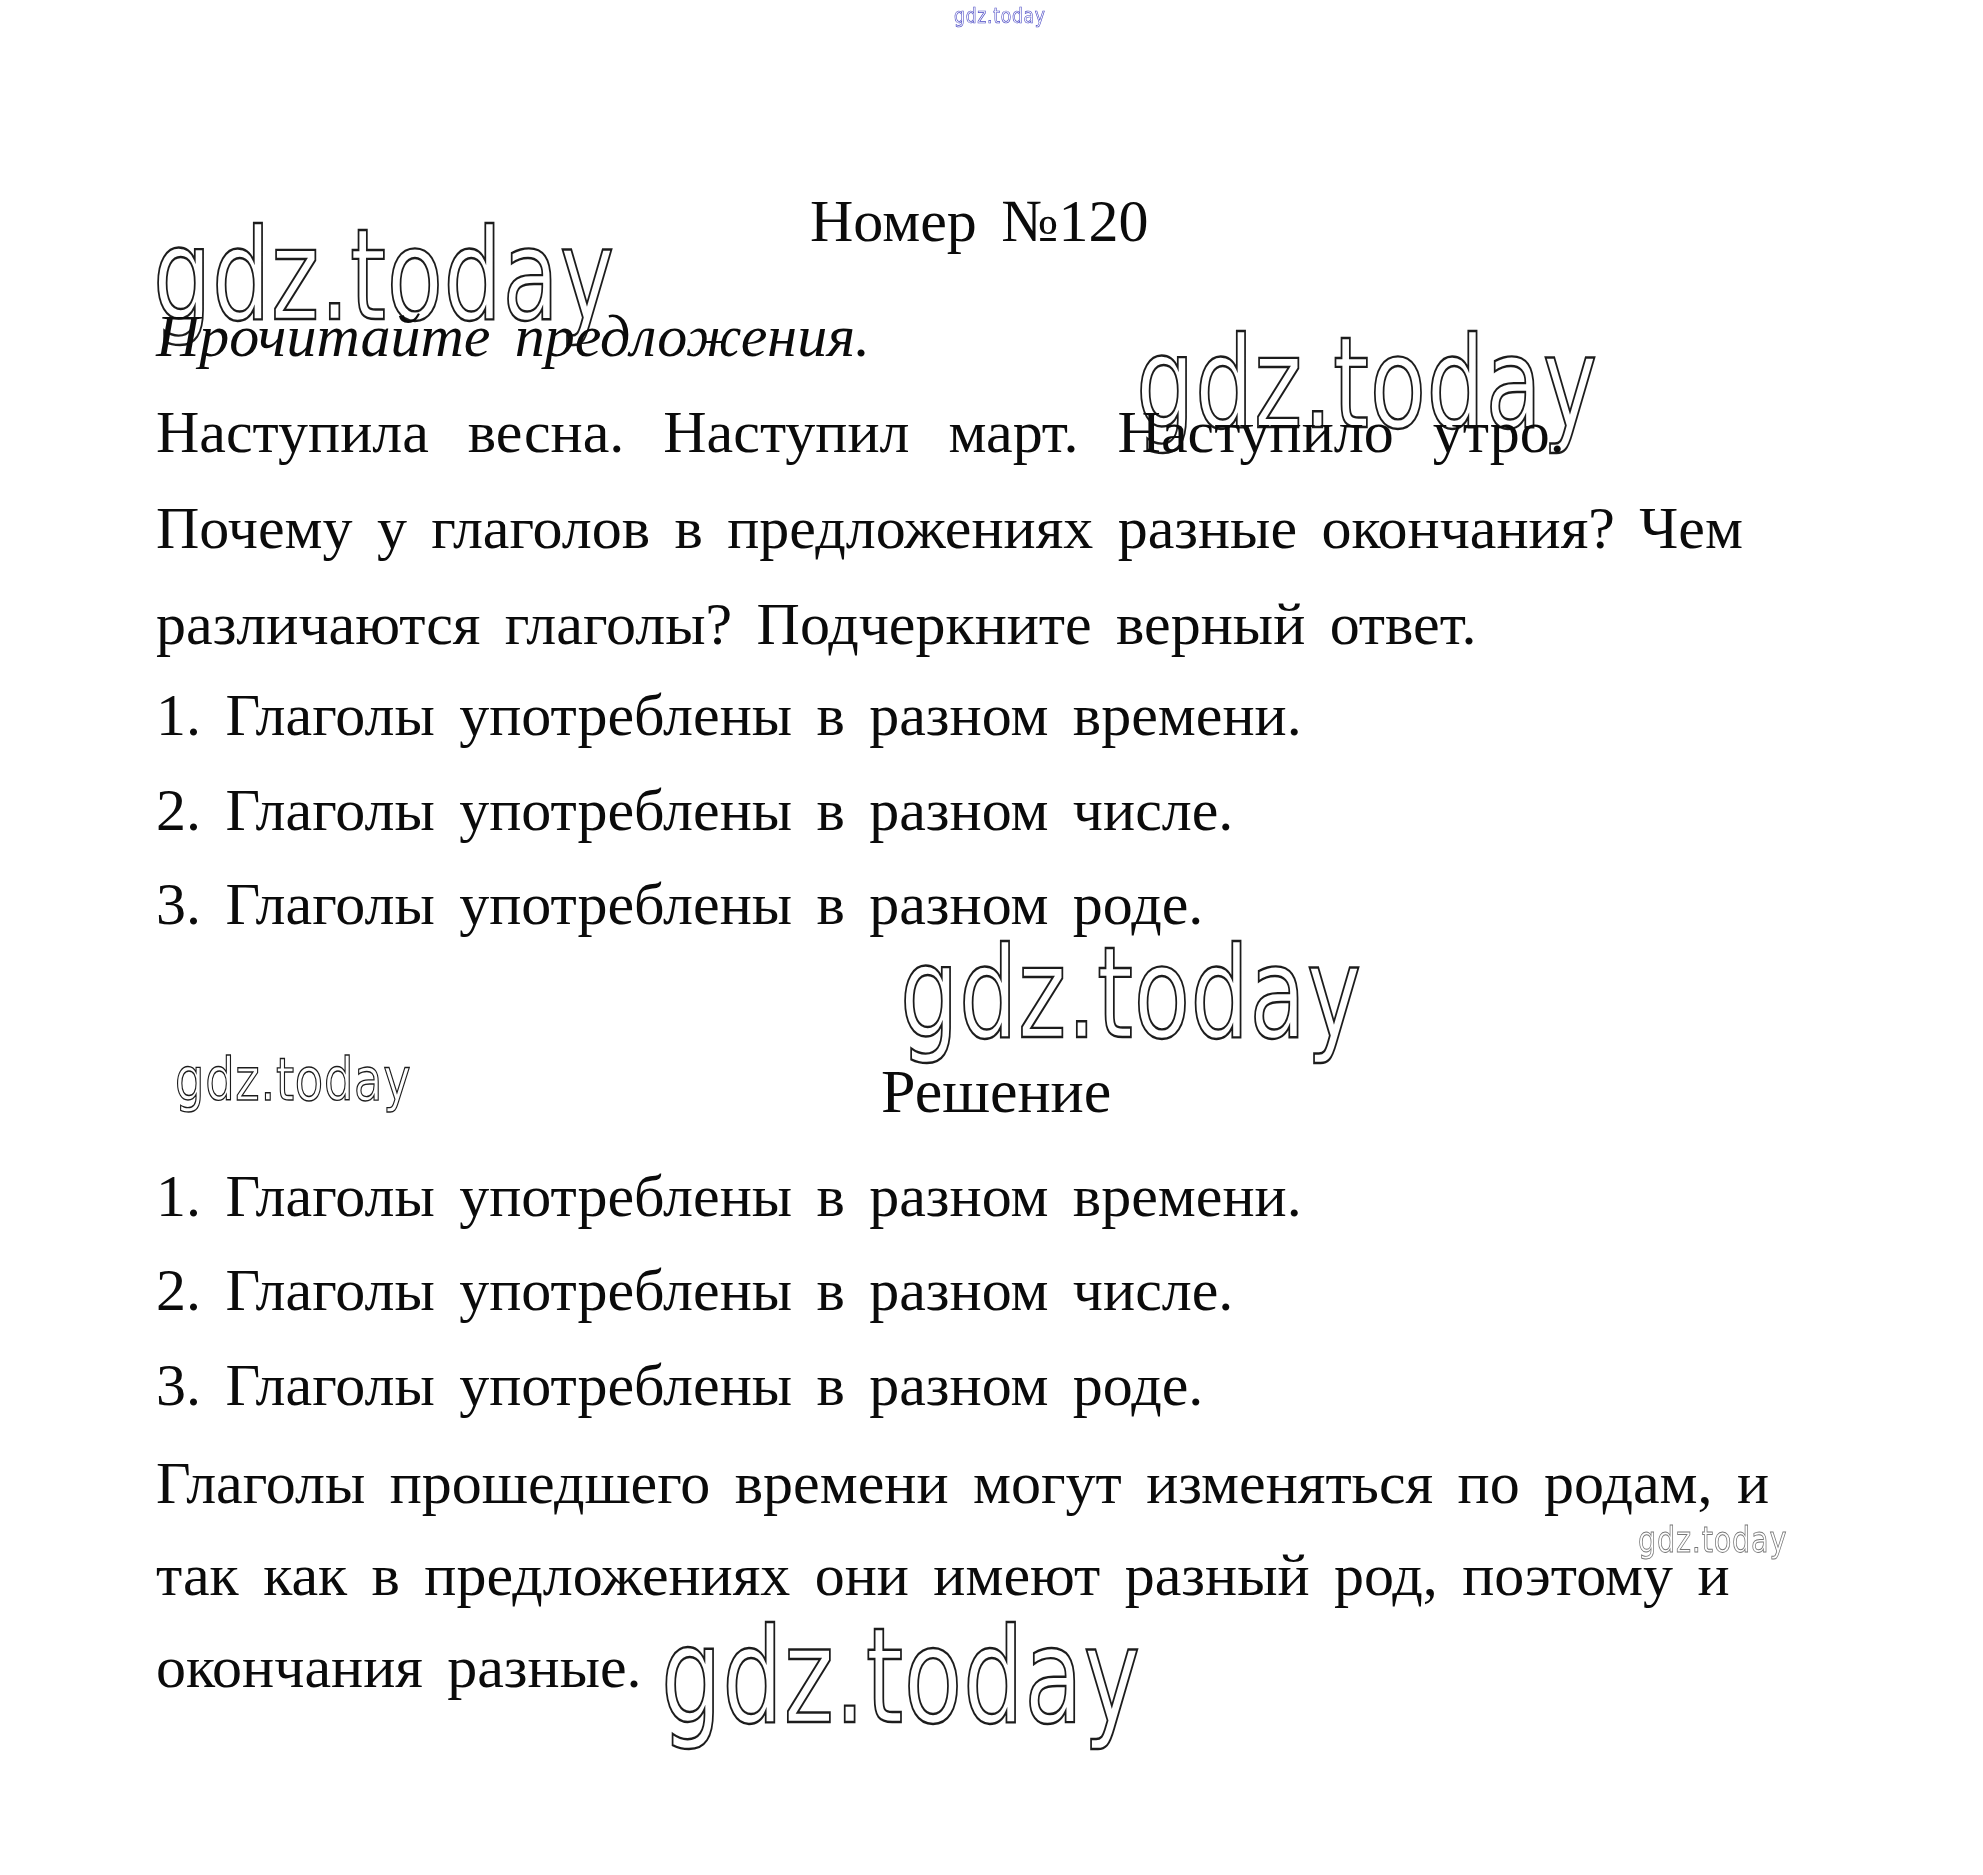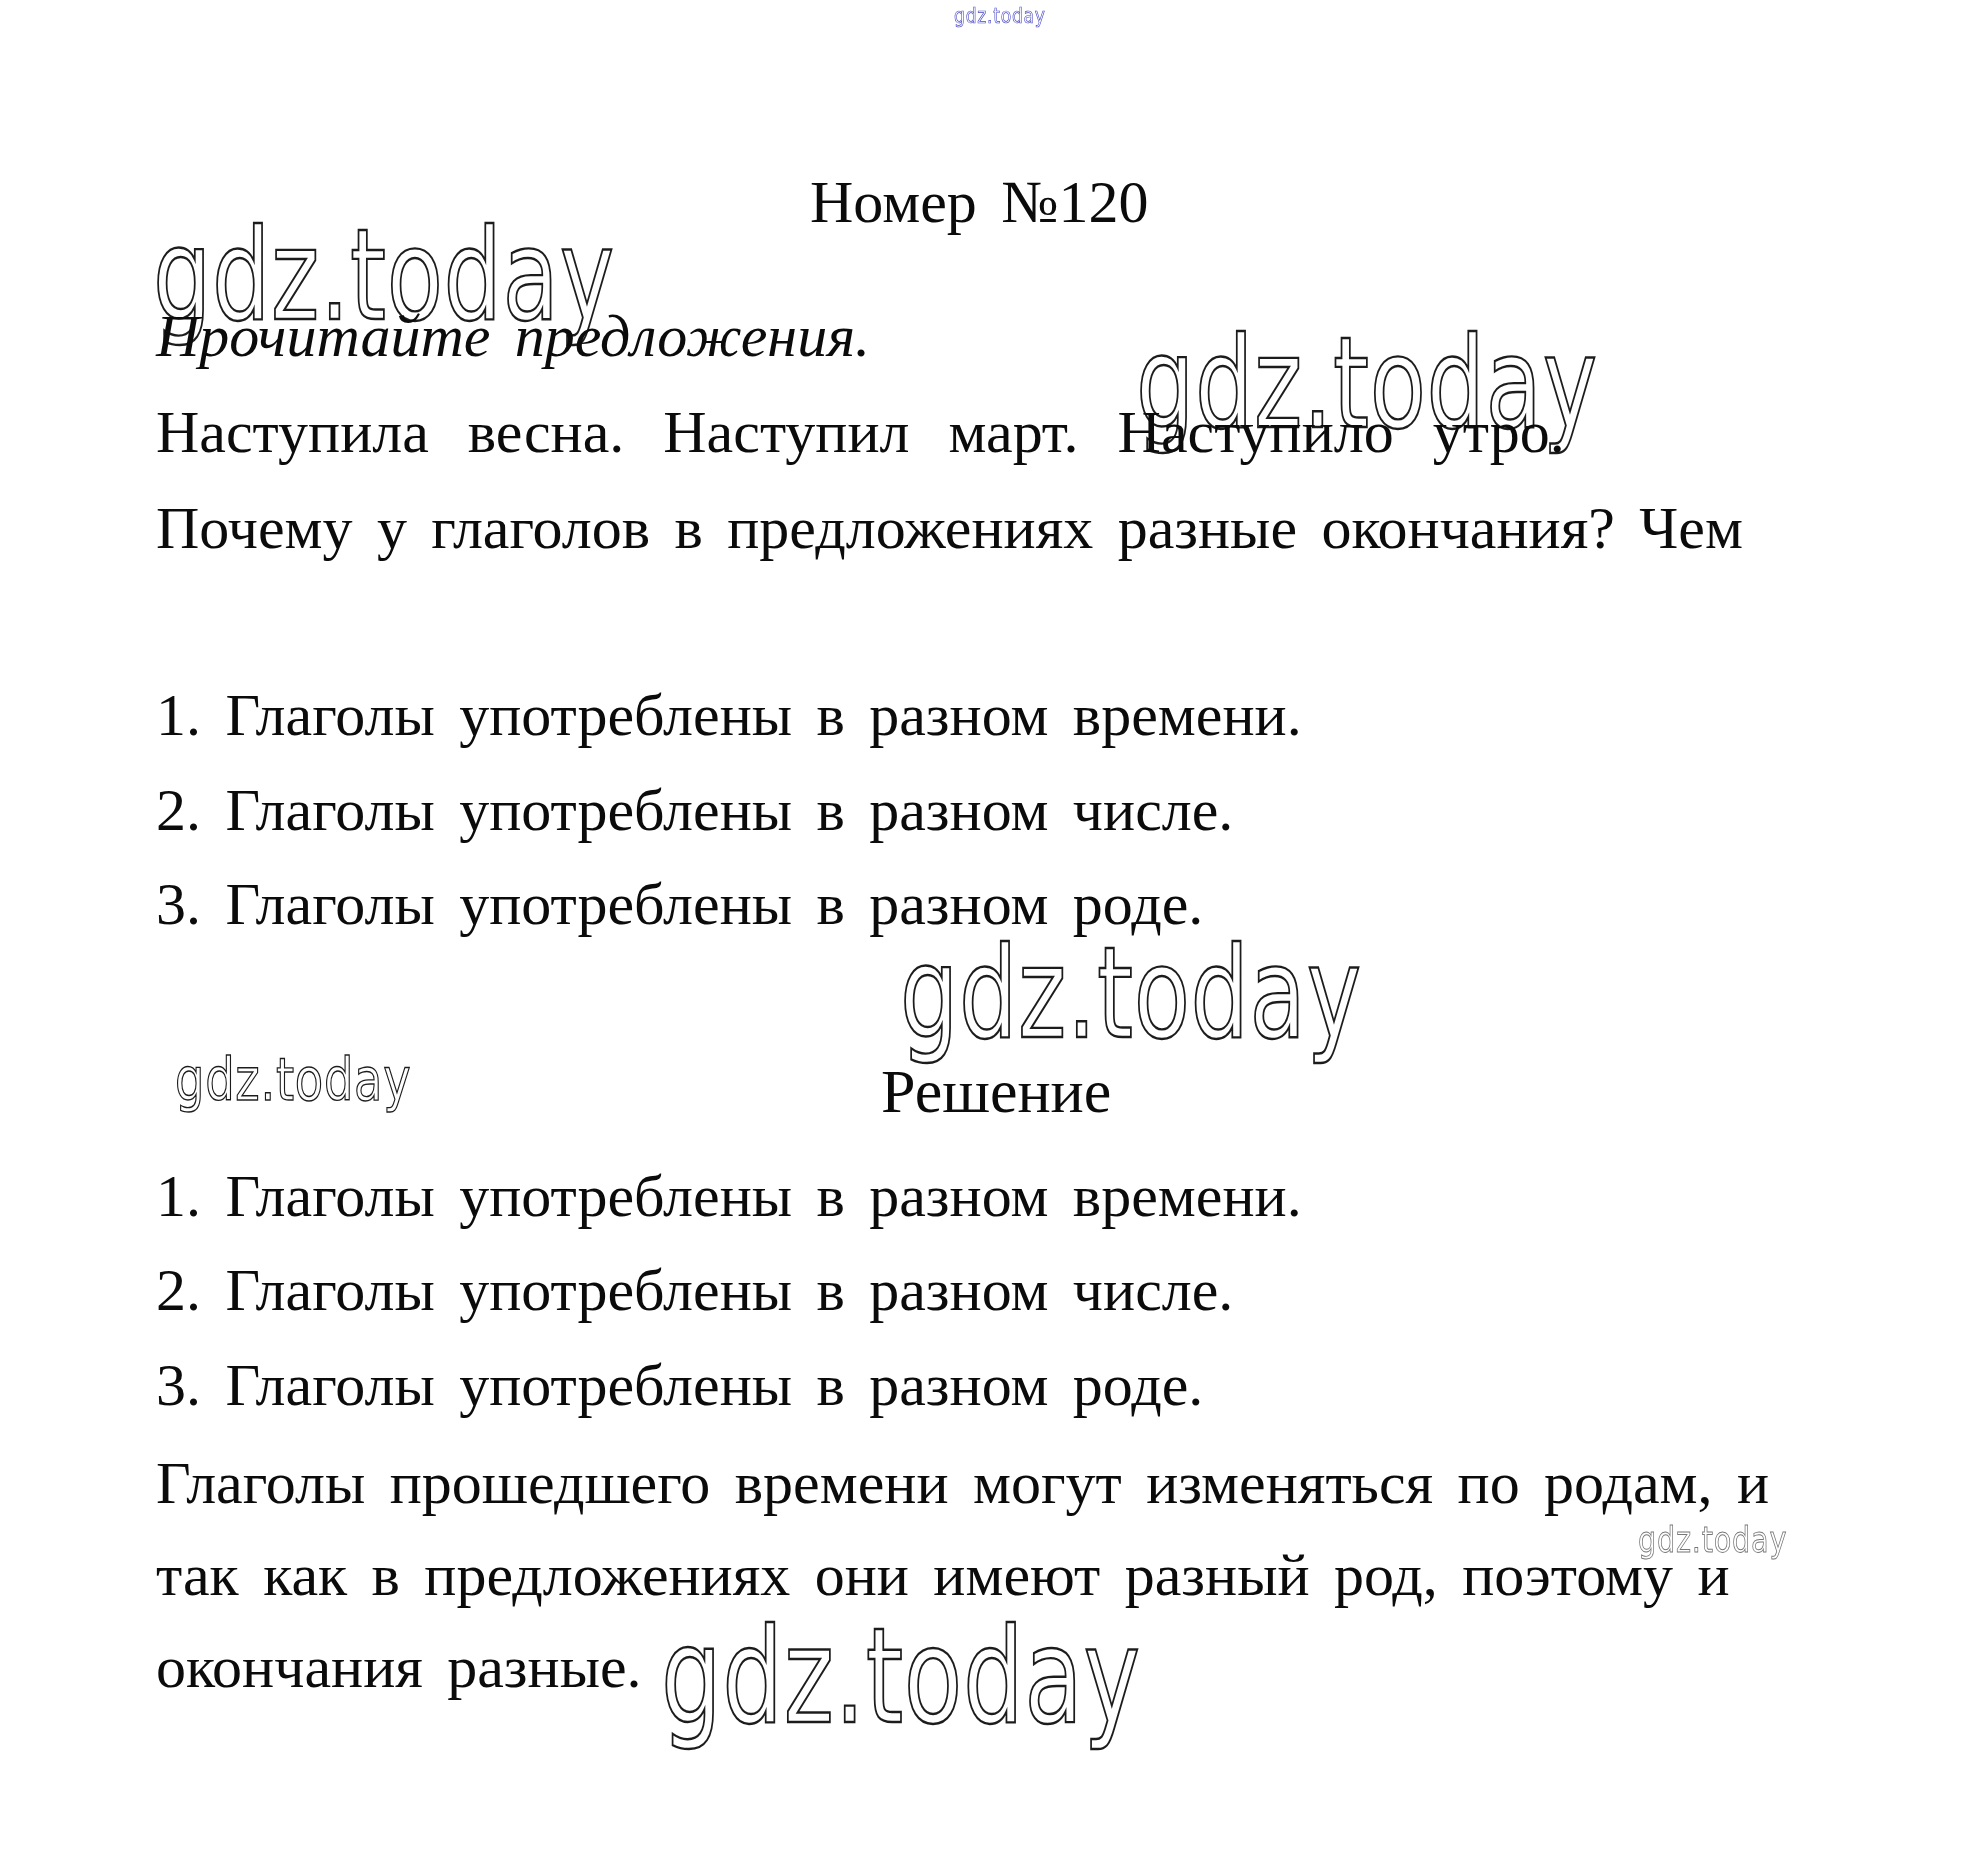--- a/index.html
+++ b/index.html
@@ -12,21 +12,21 @@
   .page { position: absolute; top: 0; left: 0; width: 1762px; height: 1876px; background: #ffffff; }
 
   .line {
     position: absolute;
     white-space: nowrap;
     font-size: 60px;
     line-height: 1;
     color: #0b0b0b;
     word-spacing: 9.4px;
   }
-  .title-line { font-size: 60px; }
+  .title-line { font-size: 60px; margin-top: 19px; }
   .heading-line { font-size: 62px; margin-left: 12px; }
   .sentences-line { word-spacing: 24px; }
 
   .wm {
     position: absolute;
     white-space: nowrap;
     font-family: "DejaVu Sans", sans-serif;
     line-height: 1;
     transform-origin: 0 0;
     color: #1c1c1c;
@@ -64,20 +64,21 @@
   <div class="wm wm-big" style="left:661px; top:1611px; font-size:131px;">gdz.today</div>
 
   <div class="line title-line" style="left:810px; top:172px;">Номер №120</div>
 
   <div class="line" style="left:156px; top:306px;font-style:italic;">Прочитайте предложения.</div>
 
   <div class="line sentences-line" style="left:156px; top:402px;font-family:Liberation Serif, serif;">Наступила весна. Наступил март. Наступило утро.</div>
 
   <div class="line" style="left:156px; top:498px;">Почему у глаголов в предложениях разные окончания? Чем</div>
 
+  <div class="line" style="left:156px; top:594px;">различаются глаголы? Подчеркните верный ответ.</div>
 
   <div class="line" style="left:156px; top:685px;">1. Глаголы употреблены в разном времени.</div>
 
   <div class="line" style="left:156px; top:780px;">2. Глаголы употреблены в разном числе.</div>
 
   <div class="line" style="left:156px; top:874px;">3. Глаголы употреблены в разном роде.</div>
 
   <div class="line heading-line" style="left:869px; top:1060px;">Решение</div>
 
   <div class="line" style="left:156px; top:1166px;">1. Глаголы употреблены в разном времени.</div>

